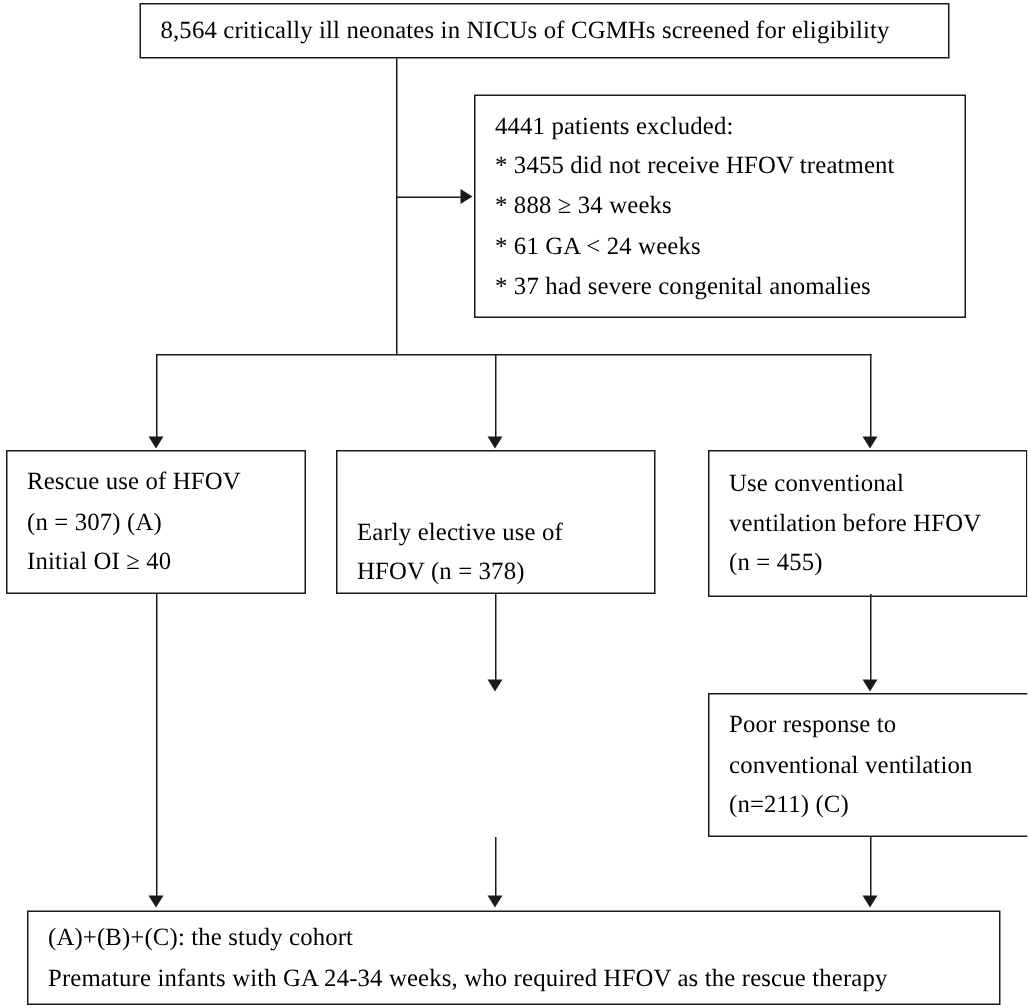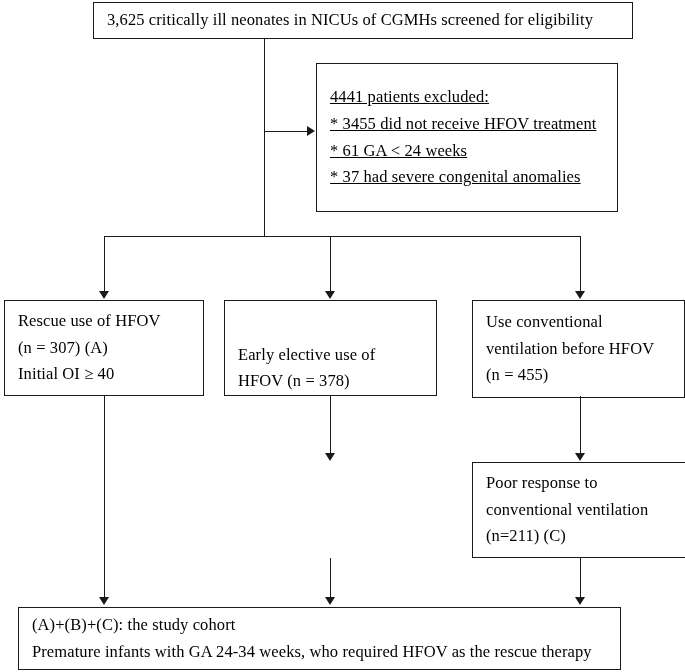--- a/index.html
+++ b/index.html
@@ -60,31 +60,32 @@
     border-bottom: 5.5px solid transparent;
     border-left: 8.5px solid #1a1a1a;
   }
 </style>
 </head>
 <body>
 
 <div id="canvas">
 
   <div class="box" style="left:93px; top:2px; width:540px; height:37px;">
-    <div class="line">3,625 critically ill neonates in NICUs of CGMHs screened for eligibility</div>
+    <div class="line">8,564 critically ill neonates in NICUs of CGMHs screened for eligibility</div>
   </div>
 
   <div class="vline" style="left:264px; top:39px; height:198px;"></div>
 
   <div class="hline" style="left:264px; top:131px; width:44px;"></div>
   <div class="arrowhead-right" style="left:307px; top:126px;"></div>
 
-  <div class="box" style="left:316px; top:63px; width:302px; height:149px;text-decoration:underline;">
+  <div class="box" style="left:316px; top:63px; width:328px; height:149px;">
     <div class="line">4441 patients excluded:</div>
     <div class="line">* 3455 did not receive HFOV treatment</div>
+    <div class="line">* 888 ≥ 34 weeks</div>
     <div class="line">* 61 GA &lt; 24 weeks</div>
     <div class="line">* 37 had severe congenital anomalies</div>
   </div>
 
   <div class="hline" style="left:104px; top:236px; width:477px;"></div>
 
   <div class="vline" style="left:104px; top:236px; height:57px;"></div>
   <div class="arrowhead-down" style="left:99px; top:291px;"></div>
 
   <div class="vline" style="left:330px; top:236px; height:57px;"></div>
@@ -125,18 +126,18 @@
     <div class="line">conventional ventilation</div>
     <div class="line">(n=211) (C)</div>
   </div>
 
   <div class="vline" style="left:330px; top:558px; height:41px;"></div>
   <div class="arrowhead-down" style="left:325px; top:597px;"></div>
 
   <div class="vline" style="left:580px; top:558px; height:41px;"></div>
   <div class="arrowhead-down" style="left:575px; top:597px;"></div>
 
-  <div class="box" style="left:18px; top:607px; width:603px; height:63px;">
+  <div class="box" style="left:18px; top:607px; width:649px; height:63px;">
     <div class="line">(A)+(B)+(C): the study cohort</div>
     <div class="line">Premature infants with GA 24-34 weeks, who required HFOV as the rescue therapy</div>
   </div>
 
 </div>
 
 </body></html>

